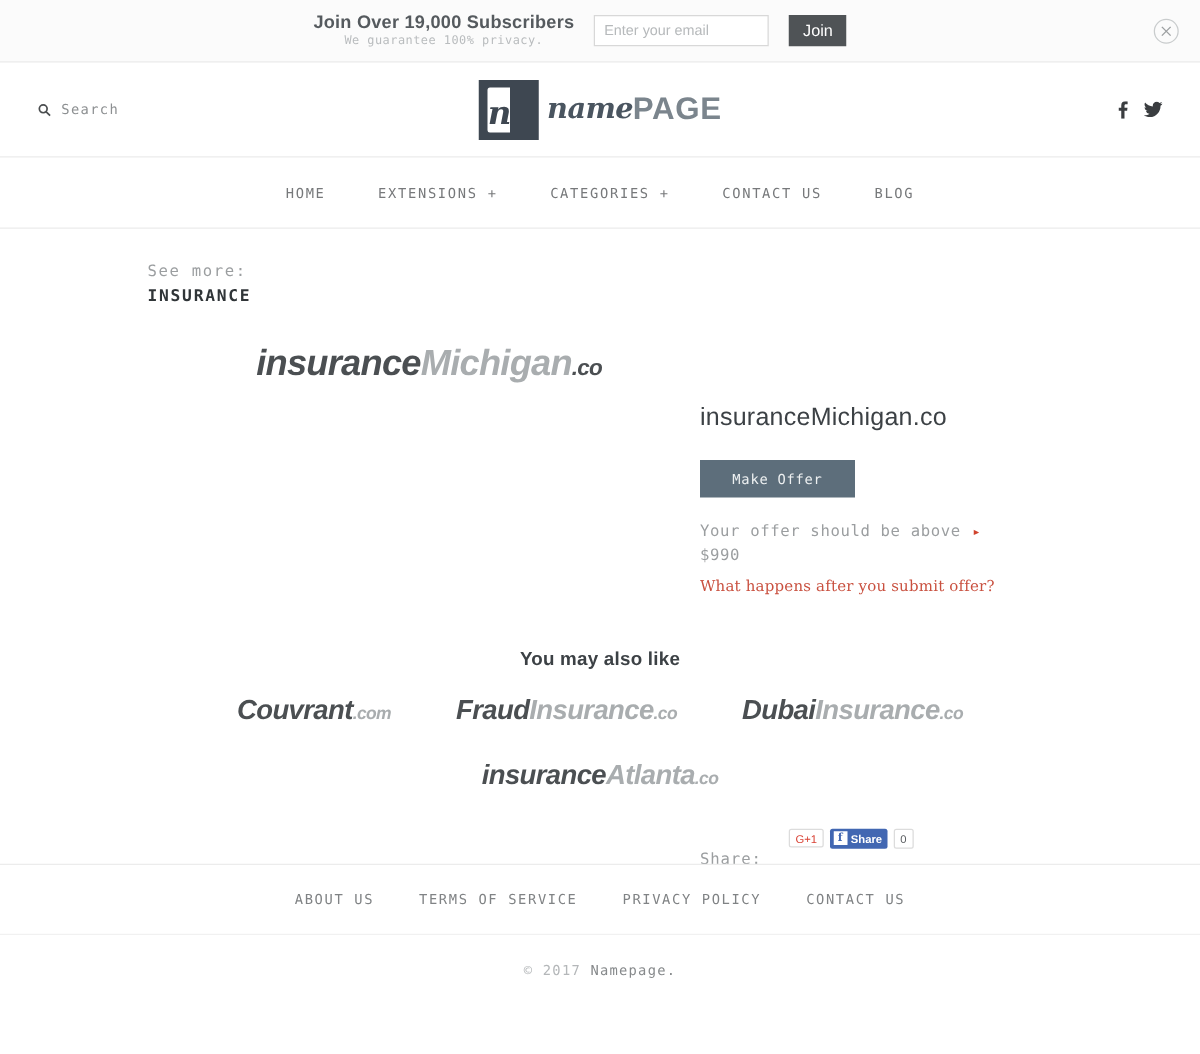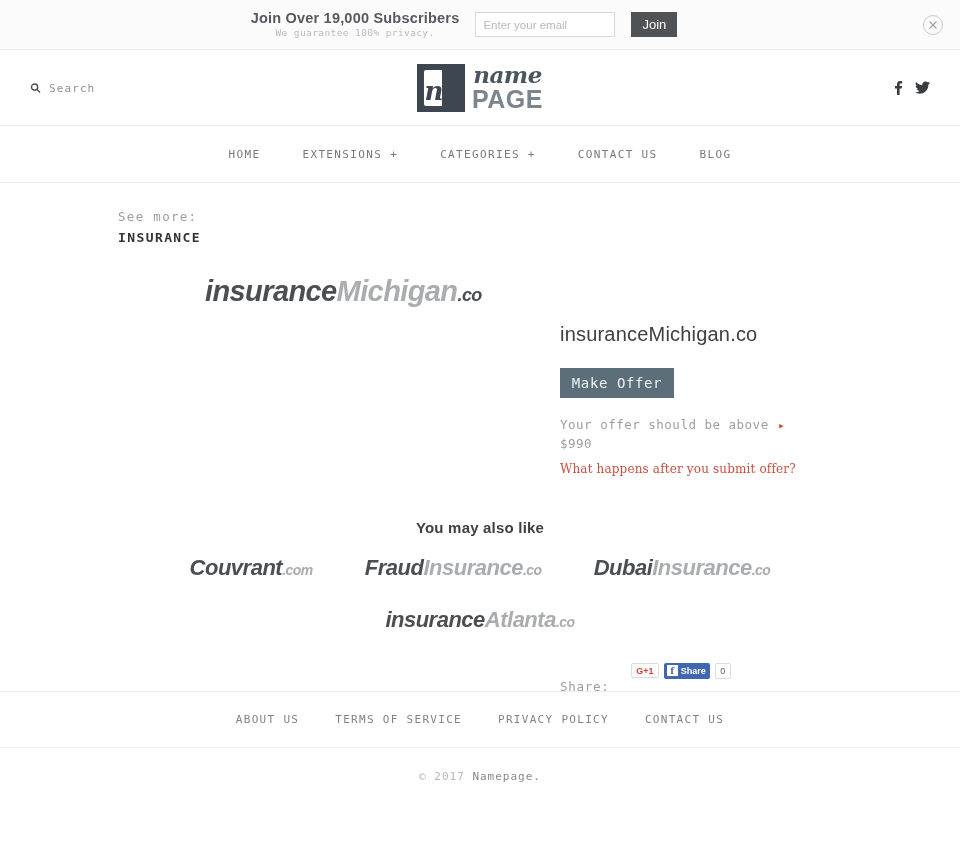--- a/index.html
+++ b/index.html
@@ -114,21 +114,21 @@
   .logo-mark-n {
     position: relative;
     z-index: 2;
     font-family: "DejaVu Serif", serif;
     font-style: italic;
     font-weight: bold;
     font-size: 26px;
     color: #3e4751;
     transform: translate(-7px, 3px);
   }
-  .logo-words { display: flex; flex-direction: column; line-height: 1; align-items: center; }
+  .logo-words { display: flex; flex-direction: row; line-height: 1; }
   .logo-name {
     font-family: "DejaVu Serif", serif;
     font-style: italic;
     font-weight: bold;
     font-size: 23px;
     color: #4a5560;
     letter-spacing: -.5px;
     margin-bottom: 1px;
   }
   .logo-page {
@@ -195,25 +195,25 @@
   .d-tld { font-size: 18px; }
 
   .offer-panel { position: absolute; left: 560px; top: 140px; width: 330px; }
   .domain-title {
     font-size: 20px;
     color: #3c4145;
     letter-spacing: .2px;
     margin-bottom: 22px;
   }
   .make-offer-btn {
-    width: 114px; height: 30px;
+    width: 124px; height: 30px;
     background: #5d6e7b;
     color: #edf0f1;
     border: none;
-    font-size: 14px;
+    font-size: 11px;
     letter-spacing: .6px;
     cursor: pointer;
     font-family: "DejaVu Sans Mono", monospace;
     text-align: center;
   }
   .offer-note {
     margin-top: 17px;
     font-size: 12.5px;
     color: #9b9ea0;
     line-height: 1.55;
@@ -247,21 +247,21 @@
     font-size: 12.5px; color: #9b9ea0; letter-spacing: .7px;
     font-family: "DejaVu Sans Mono", monospace;
     margin-top: 32px;
   }
   .share-btns { display: flex; align-items: center; gap: 5px; }
   .gplus-btn {
     height: 15px; padding: 0 4px;
     border: 1px solid #dcdcdc; border-radius: 2px;
     background: #fff;
     color: #d94235;
-    font-size: 9px; font-weight: bold;
+    font-size: 9px; font-weight: normal;
     display: flex; align-items: center;
     cursor: pointer;
   }
   .fb-like {
     height: 16px;
     background: #4267b2;
     border-radius: 2px;
     display: flex; align-items: center;
     padding: 0 4px 0 3px;
     gap: 3px;

